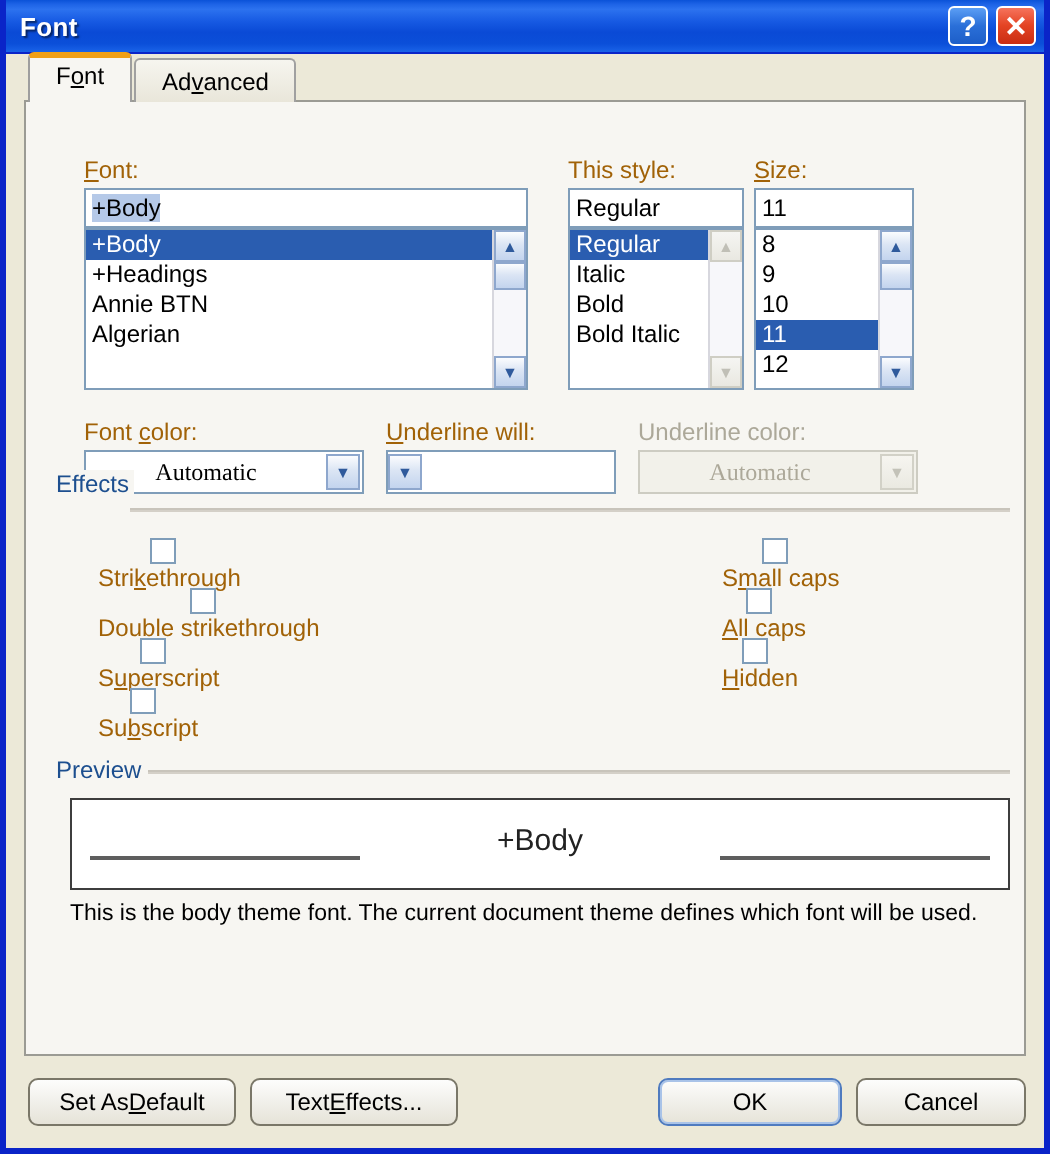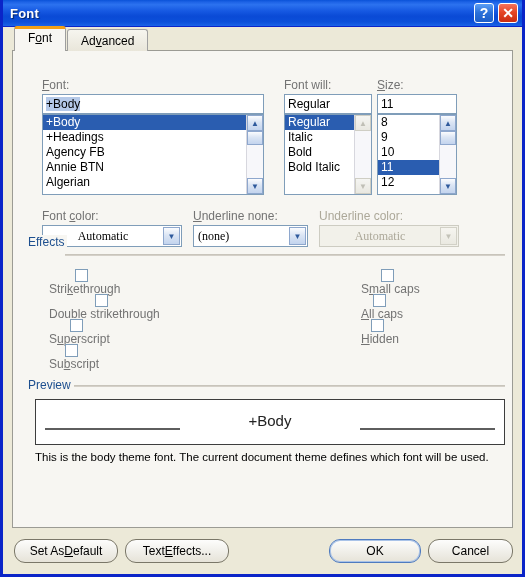--- a/index.html
+++ b/index.html
@@ -116,21 +116,21 @@
   #tabpage {
     flex: 1 1 auto;
     margin: -1px 9px 0 9px;
     border: 1px solid #9b9b94;
     background: #f7f6f2;
     position: relative;
     z-index: 1;
   }
 
   
-  .lbl { font-size: 12px; color: #737373; }
+  .lbl { font-size: 12px; color: #a16207; }
   .lbl u { text-decoration: underline; }
   .lbl.disabled { color: #aca899; }
 
   
   .abs { position: absolute; }
 
   
   .txtbox {
     box-sizing: border-box;
     background: #ffffff;
@@ -323,21 +323,21 @@
     flex: 0 0 auto;
     height: 46px;
     position: relative;
   }
   .btn {
     position: absolute;
     box-sizing: border-box;
     height: 24px;
     background: linear-gradient(to bottom, #fdfdfc 0%, #f2f1ec 45%, #e6e3d8 100%);
     border: 1px solid #7a7768;
-    border-radius: 11px;
+    border-radius: 5px;
     font-size: 12px;
     color: #000;
     display: flex;
     align-items: center;
     justify-content: center;
     cursor: default;
   }
   .btn u { text-decoration: underline; }
   .btn.default {
     border: 1px solid #4f7bbf;
@@ -369,34 +369,33 @@
     <div class="abs lbl" style="left:29px; top:27px;"><u>F</u><span>ont:</span></div>
 
     <div class="abs txtbox" style="left:29px; top:43px; width:222px;">
       <span class="selbg">+Body</span>
     </div>
 
     <div class="abs listbox" style="left:29px; top:63px; width:222px; height:81px;">
       <div class="listitems">
         <div class="listitem sel">+Body</div>
         <div class="listitem">+Headings</div>
-        <div class="listitem">Agency FB</div>
         <div class="listitem">Annie BTN</div>
         <div class="listitem">Algerian</div>
       </div>
       <div class="vscroll">
         <div class="sbtn">▲</div>
         <div class="strack">
           <div class="sthumb" style="top:0px;"></div>
         </div>
         <div class="sbtn">▼</div>
       </div>
     </div>
 
-    <div class="abs lbl" style="left:271px; top:27px;">Font will:</div>
+    <div class="abs lbl" style="left:271px; top:27px;">This style:</div>
 
     <div class="abs txtbox" style="left:271px; top:43px; width:88px;">
       <span>Regular</span>
     </div>
 
     <div class="abs listbox" style="left:271px; top:63px; width:88px; height:81px;">
       <div class="listitems">
         <div class="listitem sel">Regular</div>
         <div class="listitem">Italic</div>
         <div class="listitem">Bold</div>
@@ -431,23 +430,22 @@
         <div class="sbtn">▼</div>
       </div>
     </div>
 
     <div class="abs lbl" style="left:29px; top:158px;"><span>Font </span><u>c</u><span>olor:</span></div>
     <div class="abs combo" style="left:29px; top:174px; width:140px;">
       <div class="cval">Automatic</div>
       <div class="carrow">▼</div>
     </div>
 
-    <div class="abs lbl" style="left:180px; top:158px;"><u>U</u><span>nderline none:</span></div>
+    <div class="abs lbl" style="left:180px; top:158px;"><u>U</u><span>nderline will:</span></div>
     <div class="abs combo" style="left:180px; top:174px; width:115px;">
-      <div class="cval leftal">(none)</div>
       <div class="carrow">▼</div>
     </div>
 
     <div class="abs lbl disabled" style="left:306px; top:158px;">Underline color:</div>
     <div class="abs combo disabled" style="left:306px; top:174px; width:140px;">
       <div class="cval">Automatic</div>
       <div class="carrow">▼</div>
     </div>
 
     <div class="grouplabel" style="left:12px; top:184px;">Effects</div>

